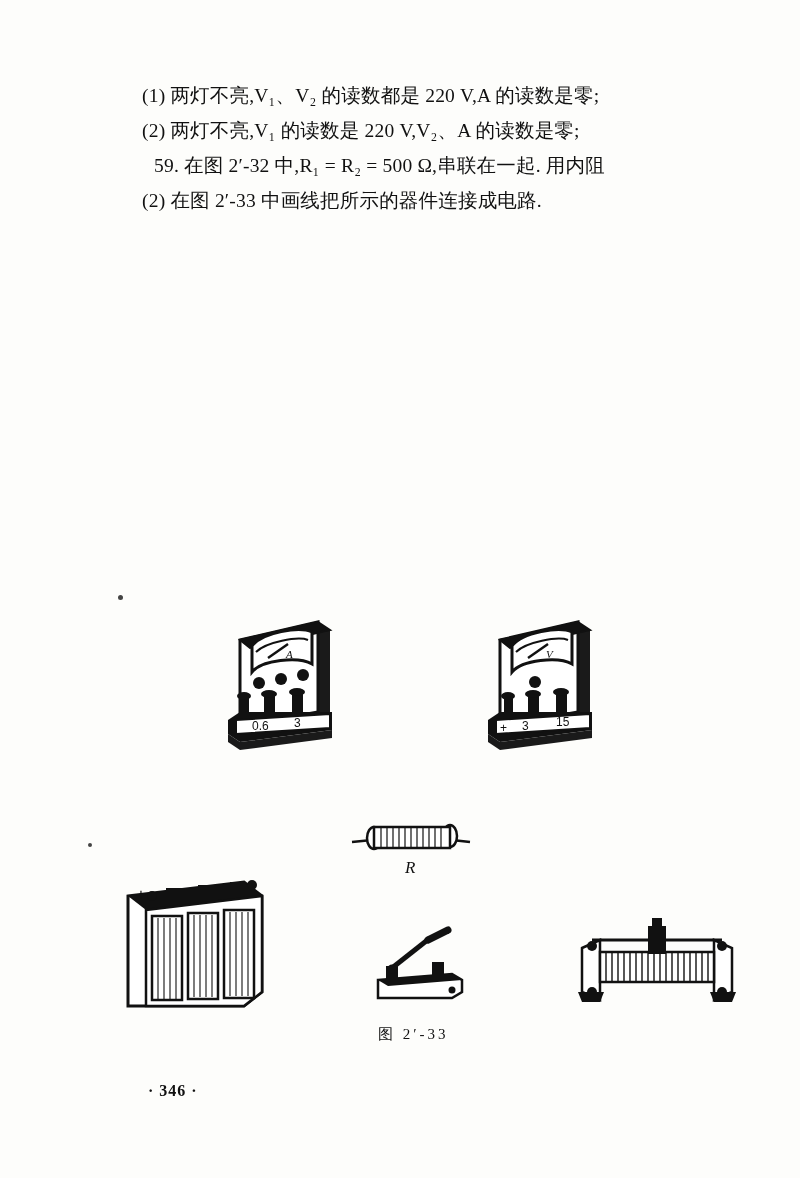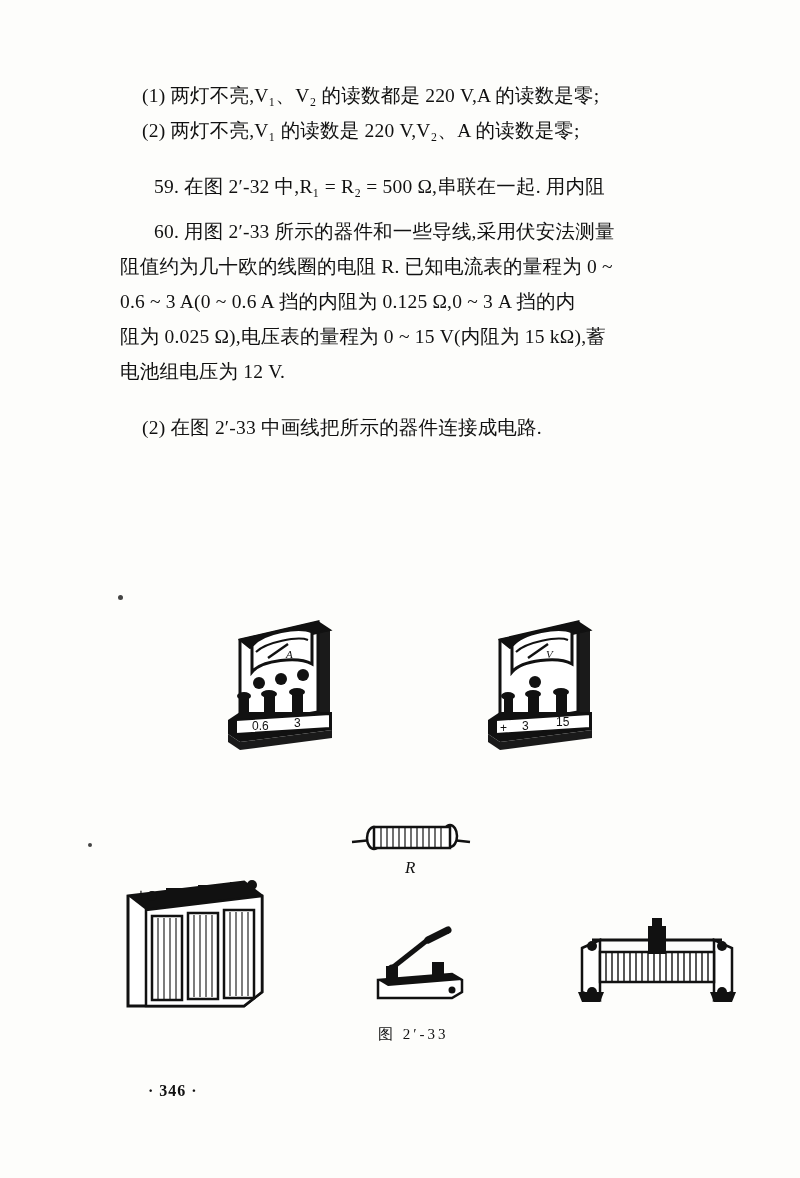--- a/index.html
+++ b/index.html
@@ -28,21 +28,21 @@
     width: 565px;
   }
   .line {
     font-size: 19.5px;
     line-height: 35px;
     letter-spacing: 0.2px;
     white-space: nowrap;
   }
   .line.indent1 { text-indent: 22px; }
   .line.indent2 { text-indent: 34px; }
-  .para { margin-top: 21px; }
+  .para { margin-top: 0; }
   .para-gap { margin-top: 10px; }
 
   
   .figures {
     position: absolute;
     left: 0;
     top: 600px;
     width: 800px;
     height: 470px;
   }
@@ -78,27 +78,20 @@
 
   <div class="text-block">
 
     <div class="line indent1">(1) 两灯不亮,V₁、V₂ 的读数都是 220 V,A 的读数是零;</div>
     <div class="line indent1">(2) 两灯不亮,V₁ 的读数是 220 V,V₂、A 的读数是零;</div>
 
     <div class="para">
       <div class="line indent2">59. 在图 2′-32 中,R₁ = R₂ = 500 Ω,串联在一起. 用内阻</div>
     </div>
 
-    <div class="para-gap">
-      <div class="line indent2">60. 用图 2′-33 所示的器件和一些导线,采用伏安法测量</div>
-      <div class="line">阻值约为几十欧的线圈的电阻 R. 已知电流表的量程为 0 ~</div>
-      <div class="line">0.6 ~ 3 A(0 ~ 0.6 A 挡的内阻为 0.125 Ω,0 ~ 3 A 挡的内</div>
-      <div class="line">阻为 0.025 Ω),电压表的量程为 0 ~ 15 V(内阻为 15 kΩ),蓄</div>
-      <div class="line">电池组电压为 12 V.</div>
-    </div>
 
     <div class="para">
       <div class="line indent1">(2) 在图 2′-33 中画线把所示的器件连接成电路.</div>
     </div>
 
   </div>
 
   <div class="figures">
     <svg width="800" height="470" viewBox="0 0 800 470">
 

